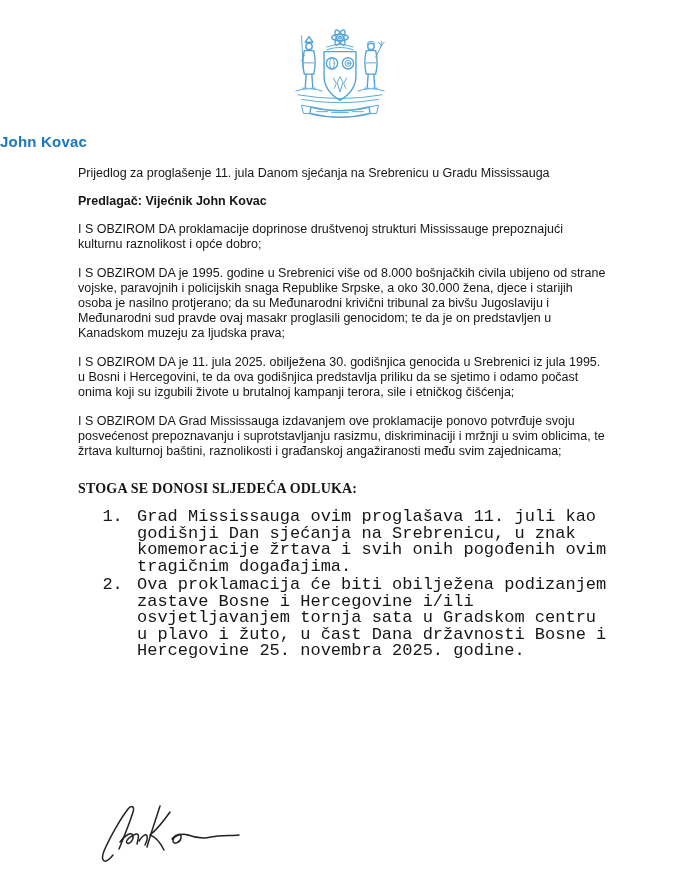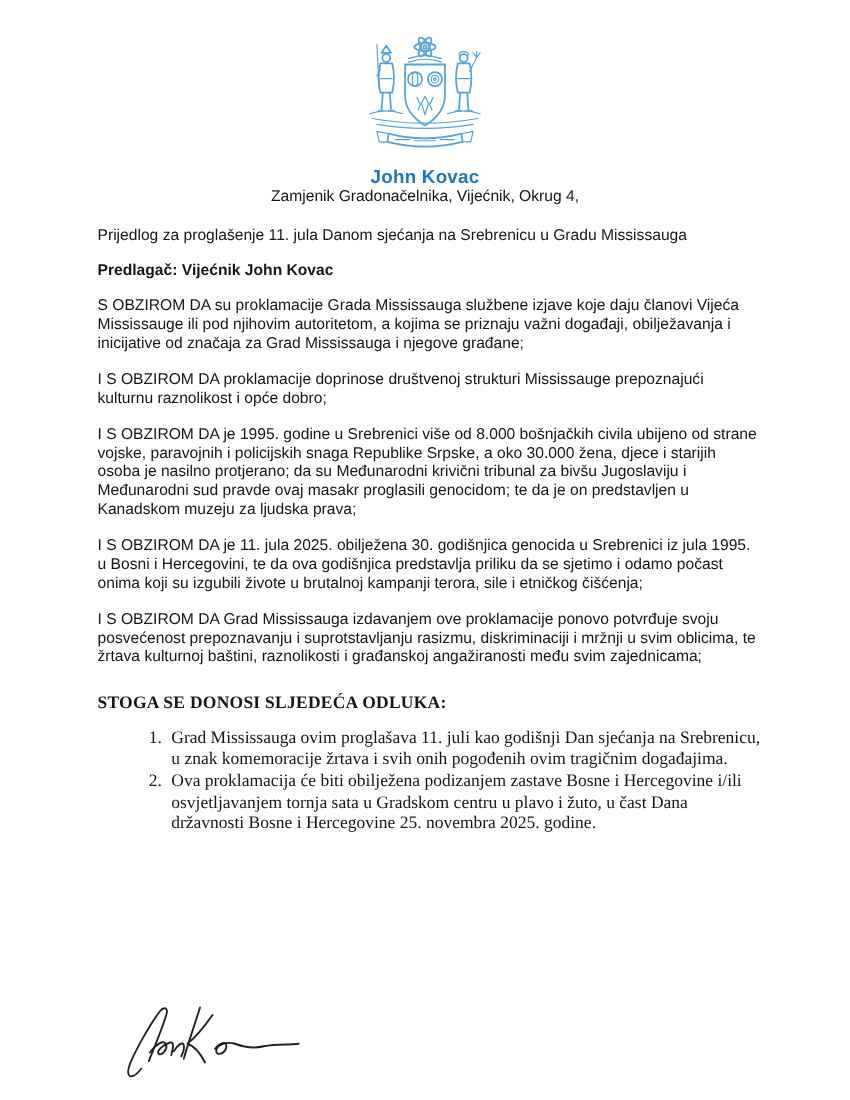--- a/index.html
+++ b/index.html
@@ -7,21 +7,21 @@
     --crest-blue:#54a4d8;
     --ink:#161616;
   }
   html,body{margin:0;padding:0;}
   body{
     width:680px;height:880px;background:#ffffff;overflow:hidden;
     font-family:"Liberation Sans","DejaVu Sans",sans-serif;color:var(--ink);
     position:relative;
   }
   .page{position:relative;width:680px;height:880px;}
-  .letterhead{ text-align:center; padding-top:26px; }
+  .letterhead{ text-align:left; padding-top:26px; }
   .crest{ display:block; margin:0 auto; }
   .crest path, .crest circle, .crest ellipse, .crest line{
     fill:none; stroke:var(--crest-blue); stroke-width:1.5;
     stroke-linecap:round; stroke-linejoin:round;
   }
   .crest .thin{ stroke-width:1; }
   .officer-name{
     margin-top:7px; font-size:15px; font-weight:bold; color:var(--accent-blue);
     letter-spacing:.2px;
   }
@@ -35,21 +35,21 @@
   .clauses p{
     margin:0 0 14px 0; font-size:12.5px; line-height:15px;
   }
   .resolution{
     width:532px; font-family:"Liberation Serif","DejaVu Serif",serif;
   }
   .resolution-heading{
     margin:22px 0 12px 0; font-weight:bold; font-size:14px; letter-spacing:.2px;
   }
   ol.resolution-list{
-    margin:12px 0 0 0; padding-left:55px; font-size:14px; line-height:16.5px;
+    margin:12px 0 0 0; padding-left:55px; font-size:17px; line-height:16.5px;font-family:Liberation Mono, monospace;
   }
   ol.resolution-list li{ margin-bottom:2px; padding-left:4px; }
   .signature{
     position:absolute; left:95px; top:795px;
   }
   .signature path{
     fill:none; stroke:#222222; stroke-width:1.5;
     stroke-linecap:round; stroke-linejoin:round;
   }
 </style>
@@ -102,29 +102,27 @@
       <path class="thin" d="M20,72 Q65,80 110,72"></path>
       <path class="thin" d="M24,77 Q65,84 106,77"></path>
 
       <path d="M34,85 Q65,93 96,85 L97,92 Q65,100 33,92 Z"></path>
       <path class="thin" d="M34,85 L24,83 L26,92 L33,92"></path>
       <path class="thin" d="M96,85 L106,83 L104,92 L97,92"></path>
       <path class="thin" d="M40,90 H52 M56,91 H74 M78,90 H90"></path>
     </svg>
 
     <div class="officer-name">John Kovac</div>
-    <div class="officer-title">Zamjenik Gradonačelnika, Vijećnik, Okrug 4,</div>
   </div>
 
   <div class="content">
     <div class="doc-title">Prijedlog za proglašenje 11. jula Danom sjećanja na Srebrenicu u Gradu Mississauga</div>
     <div class="proposer">Predlagač: Vijećnik John Kovac</div>
 
     <div class="clauses">
-      <p>S OBZIROM DA su proklamacije Grada Mississauga službene izjave koje daju članovi Vijeća Mississauge ili pod njihovim autoritetom, a kojima se priznaju važni događaji, obilježavanja i inicijative od značaja za Grad Mississauga i njegove građane;</p>
       <p>I S OBZIROM DA proklamacije doprinose društvenoj strukturi Mississauge prepoznajući kulturnu raznolikost i opće dobro;</p>
       <p>I S OBZIROM DA je 1995. godine u Srebrenici više od 8.000 bošnjačkih civila ubijeno od strane vojske, paravojnih i policijskih snaga Republike Srpske, a oko 30.000 žena, djece i starijih osoba je nasilno protjerano; da su Međunarodni krivični tribunal za bivšu Jugoslaviju i Međunarodni sud pravde ovaj masakr proglasili genocidom; te da je on predstavljen u Kanadskom muzeju za ljudska prava;</p>
       <p>I S OBZIROM DA je 11. jula 2025. obilježena 30. godišnjica genocida u Srebrenici iz jula 1995. u Bosni i Hercegovini, te da ova godišnjica predstavlja priliku da se sjetimo i odamo počast onima koji su izgubili živote u brutalnoj kampanji terora, sile i etničkog čišćenja;</p>
       <p>I S OBZIROM DA Grad Mississauga izdavanjem ove proklamacije ponovo potvrđuje svoju posvećenost prepoznavanju i suprotstavljanju rasizmu, diskriminaciji i mržnji u svim oblicima, te žrtava kulturnoj baštini, raznolikosti i građanskoj angažiranosti među svim zajednicama;</p>
     </div>
 
     <div class="resolution">
       <p class="resolution-heading">STOGA SE DONOSI SLJEDEĆA ODLUKA:</p>
       <ol class="resolution-list">
         <li>Grad Mississauga ovim proglašava 11. juli kao godišnji Dan sjećanja na Srebrenicu, u znak komemoracije žrtava i svih onih pogođenih ovim tragičnim događajima.</li>

